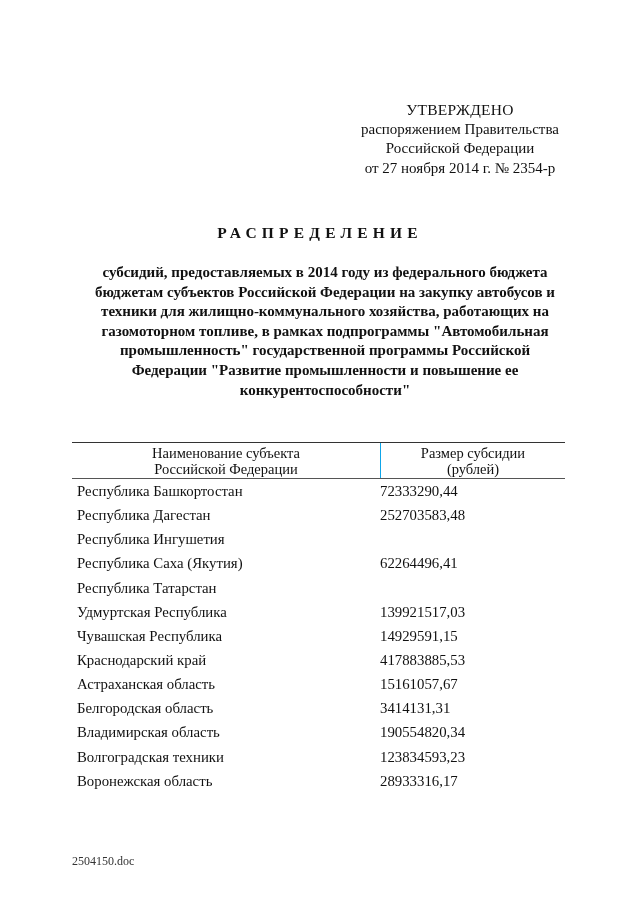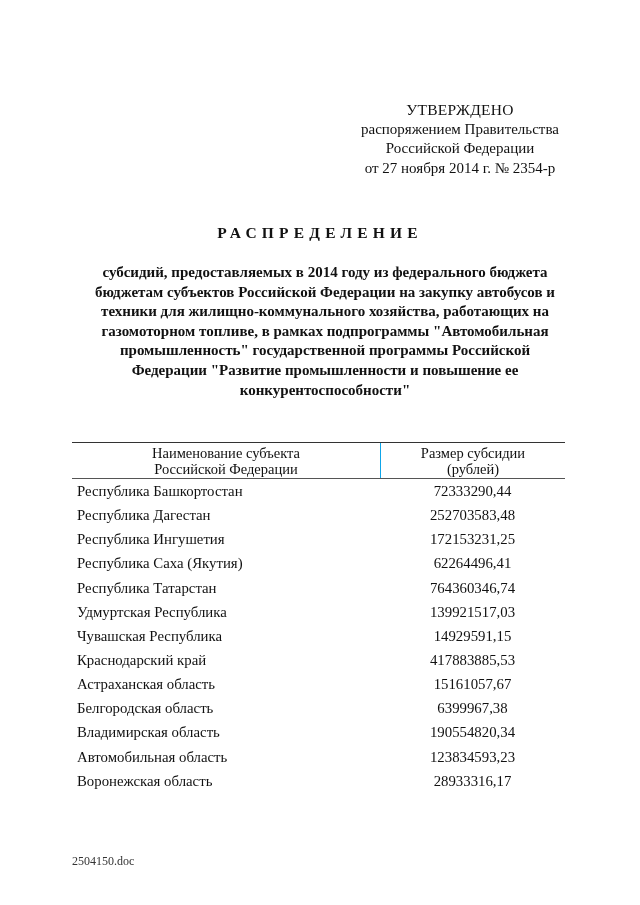--- a/index.html
+++ b/index.html
@@ -13,21 +13,21 @@
   .subtitle { position: absolute; left: 80px; width: 490px; top: 263px; text-align: center;
               font-weight: bold; font-size: 15px; line-height: 19.6px; }
   .table { position: absolute; left: 72px; width: 493px; top: 442px; }
   .thead { display: flex; border-top: 1px solid #333; border-bottom: 1px solid #555; height: 35px; }
   .th { font-size: 14.5px; line-height: 16px; text-align: center; padding-top: 2px; }
   .th.c1 { width: 308px; border-right: 1px solid #0ea5e9; }
   .th.c2 { flex: 1; }
   .tbody { }
   .row { display: flex; height: 24.15px; font-size: 14.8px; line-height: 24px; }
   .cell.c1 { width: 308px; padding-left: 5px; box-sizing: border-box; }
-  .cell.c2 { flex: 1; text-align: center; }
+  .cell.c2 { flex: 1; text-align: left; }
   .footer { position: absolute; left: 72px; top: 854px; font-size: 12px; color: #333; }
 </style>
 </head>
 <body>
 
 <div class="approved">
   <div class="head">УТВЕРЖДЕНО</div>
   <div>распоряжением Правительства</div>
   <div>Российской Федерации</div>
   <div>от 27 ноября 2014 г.  № 2354-р</div>
@@ -60,56 +60,54 @@
     <div class="row">
         <div class="cell c1">Республика Башкортостан</div>
         <div class="cell c2">72333290,44</div>
       </div>
     <div class="row">
         <div class="cell c1">Республика Дагестан</div>
         <div class="cell c2">252703583,48</div>
       </div>
     <div class="row">
         <div class="cell c1">Республика Ингушетия</div>
-        <div class="cell c2">172153231,25</div>
       </div>
     <div class="row">
         <div class="cell c1">Республика Саха (Якутия)</div>
         <div class="cell c2">62264496,41</div>
       </div>
     <div class="row">
         <div class="cell c1">Республика Татарстан</div>
-        <div class="cell c2">764360346,74</div>
       </div>
     <div class="row">
         <div class="cell c1">Удмуртская Республика</div>
         <div class="cell c2">139921517,03</div>
       </div>
     <div class="row">
         <div class="cell c1">Чувашская Республика</div>
         <div class="cell c2">14929591,15</div>
       </div>
     <div class="row">
         <div class="cell c1">Краснодарский край</div>
         <div class="cell c2">417883885,53</div>
       </div>
     <div class="row">
         <div class="cell c1">Астраханская область</div>
         <div class="cell c2">15161057,67</div>
       </div>
     <div class="row">
         <div class="cell c1">Белгородская область</div>
-        <div class="cell c2">6399967,38</div>
+        <div class="cell c2">3414131,31</div>
       </div>
     <div class="row">
         <div class="cell c1">Владимирская область</div>
         <div class="cell c2">190554820,34</div>
       </div>
     <div class="row">
-        <div class="cell c1">Автомобильная область</div>
+        <div class="cell c1">Волгоградская техники</div>
         <div class="cell c2">123834593,23</div>
       </div>
     <div class="row">
         <div class="cell c1">Воронежская область</div>
         <div class="cell c2">28933316,17</div>
       </div>
   </div>
 </div>
 
 <div class="footer">2504150.doc</div>

